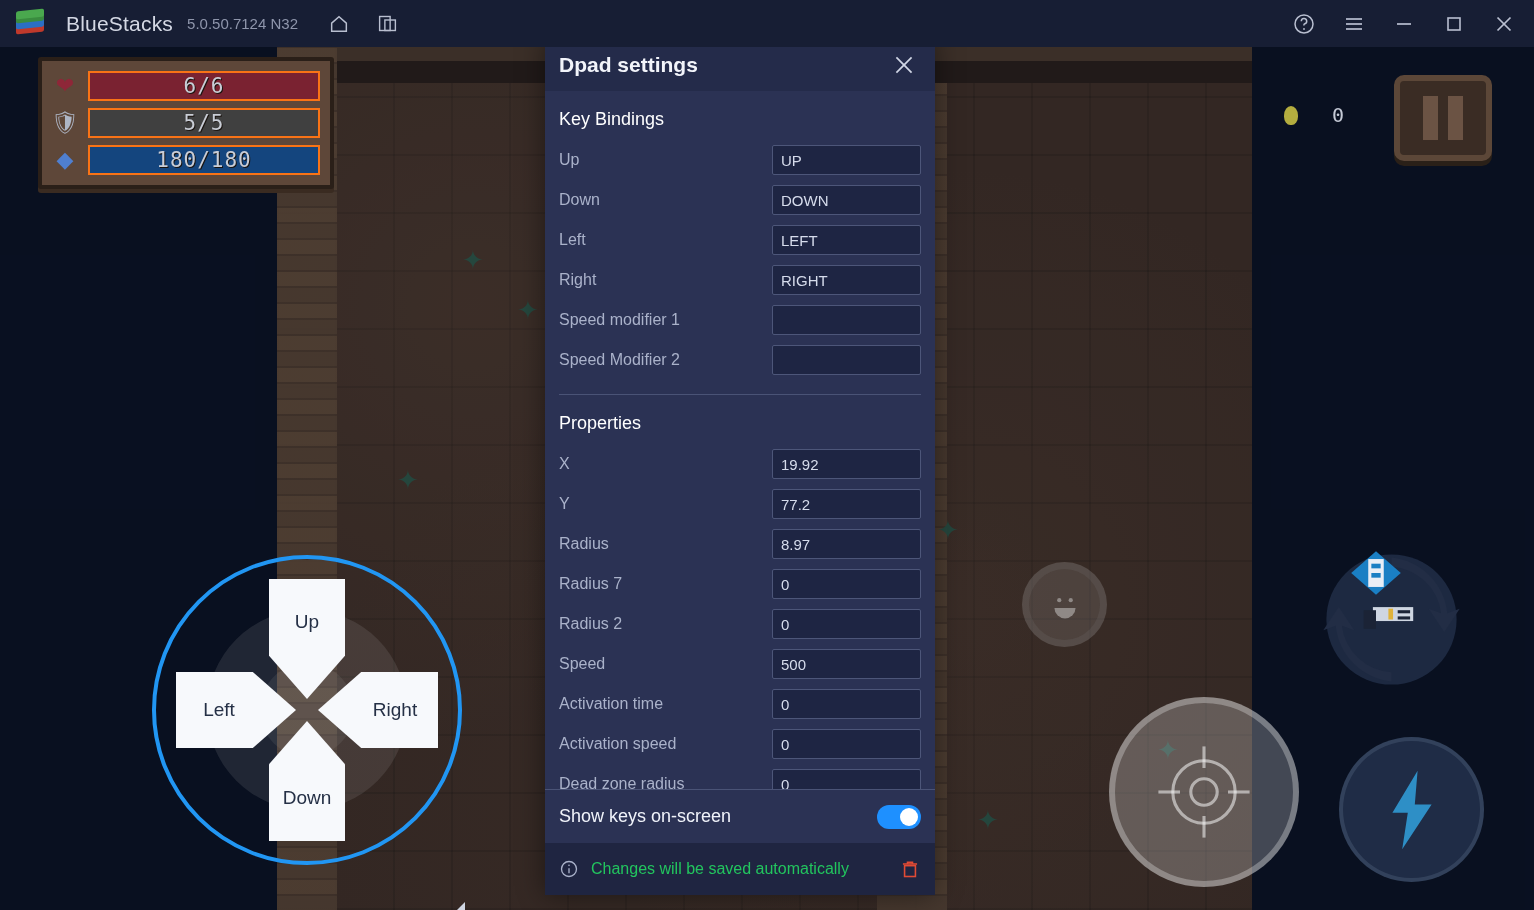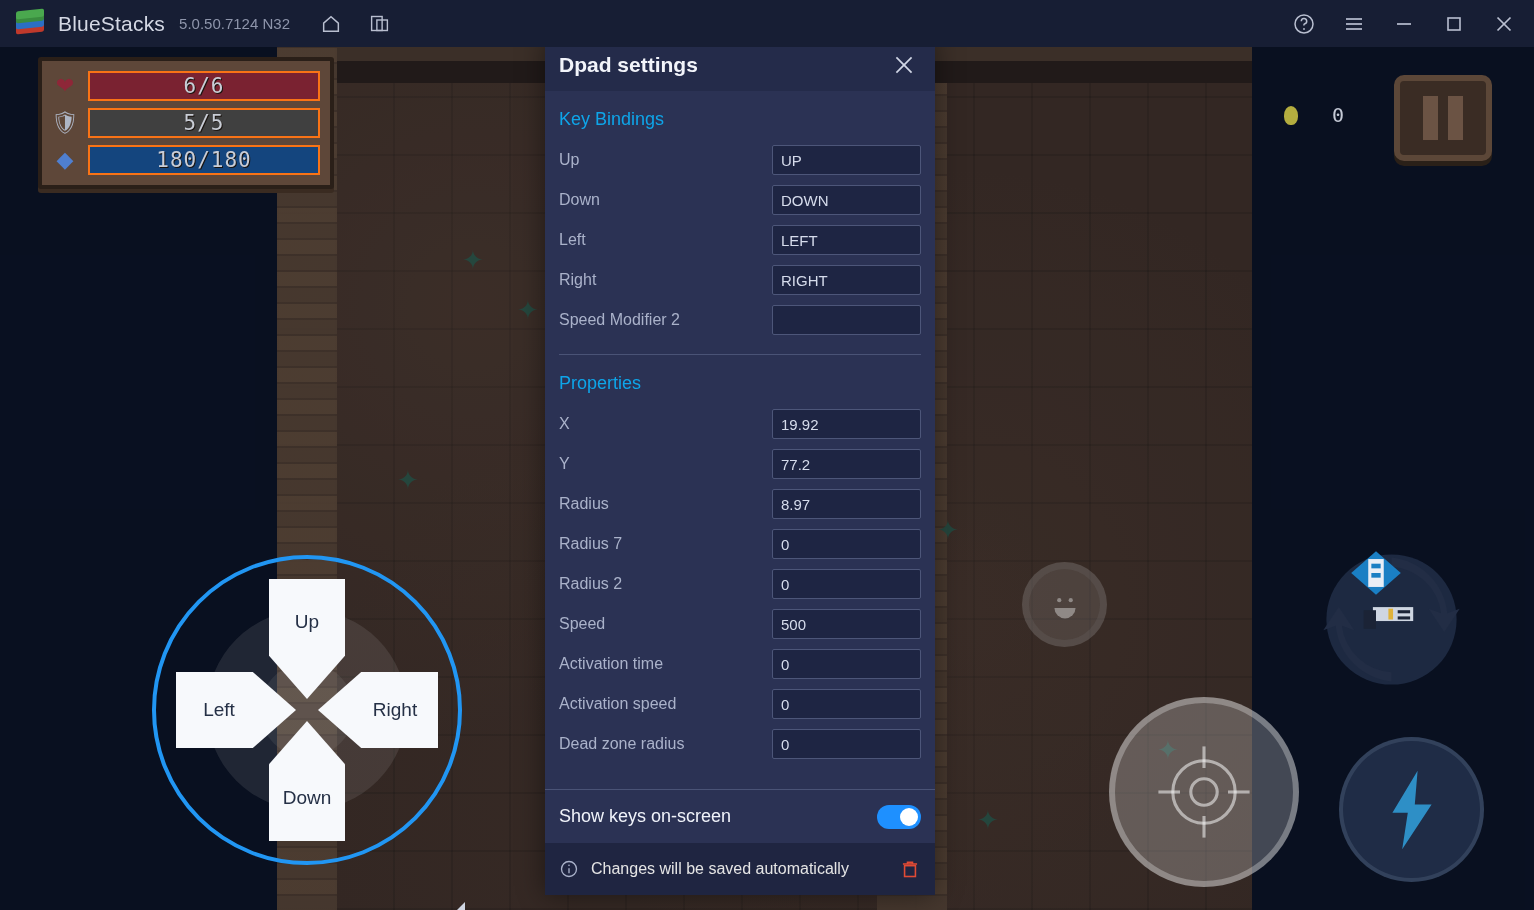--- a/index.html
+++ b/index.html
@@ -19,21 +19,21 @@
     display: flex; align-items: center;
     z-index: 60;
   }
   .bs-logo { margin-left: 14px; width: 32px; height: 32px; position: relative; }
   .bs-logo .lay { position: absolute; left: 2px; width: 28px; height: 9px; border-radius: 2px; }
   .bs-logo .l1 { top: 16px; background: #c0392b; transform: skewY(-6deg); }
   .bs-logo .l2 { top: 11px; background: #2b6fc4; transform: skewY(-6deg); }
   .bs-logo .l3 { top: 5px;  background: #3a8c3f; transform: skewY(-6deg); }
   .bs-logo .l4 { top: 2px;  background: #4aa84e; transform: skewY(-6deg); height: 8px; }
   .bs-title {
-    margin-left: 12px; color: #d4d8e4; font-size: 21px; letter-spacing: .2px;
+    margin-left: 20px; color: #d4d8e4; font-size: 21px; letter-spacing: .2px;
   }
   .bs-version { margin-left: 14px; color: #8e95ab; font-size: 15px; }
   .tb-icon {
     width: 34px; height: 34px; display: flex; align-items: center; justify-content: center;
     color: #b9bfd0; cursor: default;
   }
   .tb-icon.home { margin-left: 24px; }
   .tb-icon.multi { margin-left: 14px; }
   .tb-right { margin-left: auto; display: flex; align-items: center; padding-right: 12px; gap: 14px; }
   .tb-right .tb-icon { width: 36px; height: 36px; }
@@ -180,21 +180,21 @@
     height: 53px; background: #242b4a;
     display: flex; align-items: center; padding: 0 14px 0 14px;
     flex: 0 0 auto;
   }
   .dlg-title { color: #f2f4fa; font-size: 21px; font-weight: bold; }
   .dlg-close {
     margin-left: auto; width: 34px; height: 34px;
     display: flex; align-items: center; justify-content: center; color: #d2d7e6;
   }
   .dlg-body { flex: 1 1 auto; padding: 0 14px; overflow: hidden; }
-  .sec-title { color: #0ea5e9; font-size: 18px; margin: 18px 0 10px 0; }
+  .sec-title { color: #ffffff; font-size: 18px; margin: 18px 0 10px 0; }
   .frow {
     display: flex; align-items: center; height: 40px; margin-bottom: 0px;
   }
   .flabel { color: #aab2ca; font-size: 16px; flex: 1 1 auto; }
   .finput {
     width: 149px; height: 30px; background: #1e2543;
     border: 1px solid #4d5679; border-radius: 2px;
     color: #d6dcec; font-size: 15px;
     padding: 0 8px; display: flex; align-items: center;
     font-family: "Liberation Sans", sans-serif;
@@ -212,21 +212,21 @@
   }
   .switch .knob {
     position: absolute; right: 3px; top: 3px; width: 18px; height: 18px;
     border-radius: 50%; background: #ffffff;
   }
   .dlg-footer {
     flex: 0 0 auto; height: 52px; background: #1f2541;
     display: flex; align-items: center; padding: 0 14px; gap: 12px;
   }
   .foot-info { width: 20px; height: 20px; display:flex; align-items:center; justify-content:center; color: #aab2ca; }
-  .foot-text { color: #e5e5e5; font-size: 16px; flex: 1 1 auto; }
+  .foot-text { color: #22c55e; font-size: 16px; flex: 1 1 auto; }
   .foot-trash { width: 22px; height: 24px; display:flex; align-items:center; justify-content:center; }
 </style>
 </head>
 <body>
 
 <div id="app">
 
   <div class="titlebar">
     <div class="bs-logo">
       <span class="lay l1"></span>
@@ -413,20 +413,24 @@
       </div>
       <div class="frow">
         <span class="flabel">Left</span>
         <span class="finput">LEFT</span>
       </div>
       <div class="frow">
         <span class="flabel">Right</span>
         <span class="finput">RIGHT</span>
       </div>
       <div class="frow">
+        <span class="flabel">Speed modifier 1</span>
+        <span class="finput"></span>
+      </div>
+      <div class="frow">
         <span class="flabel">Speed Modifier 2</span>
         <span class="finput"></span>
       </div>
 
       <div class="divider"></div>
 
       <div class="sec-title">Properties</div>
 
       <div class="frow">
         <span class="flabel">X</span>

